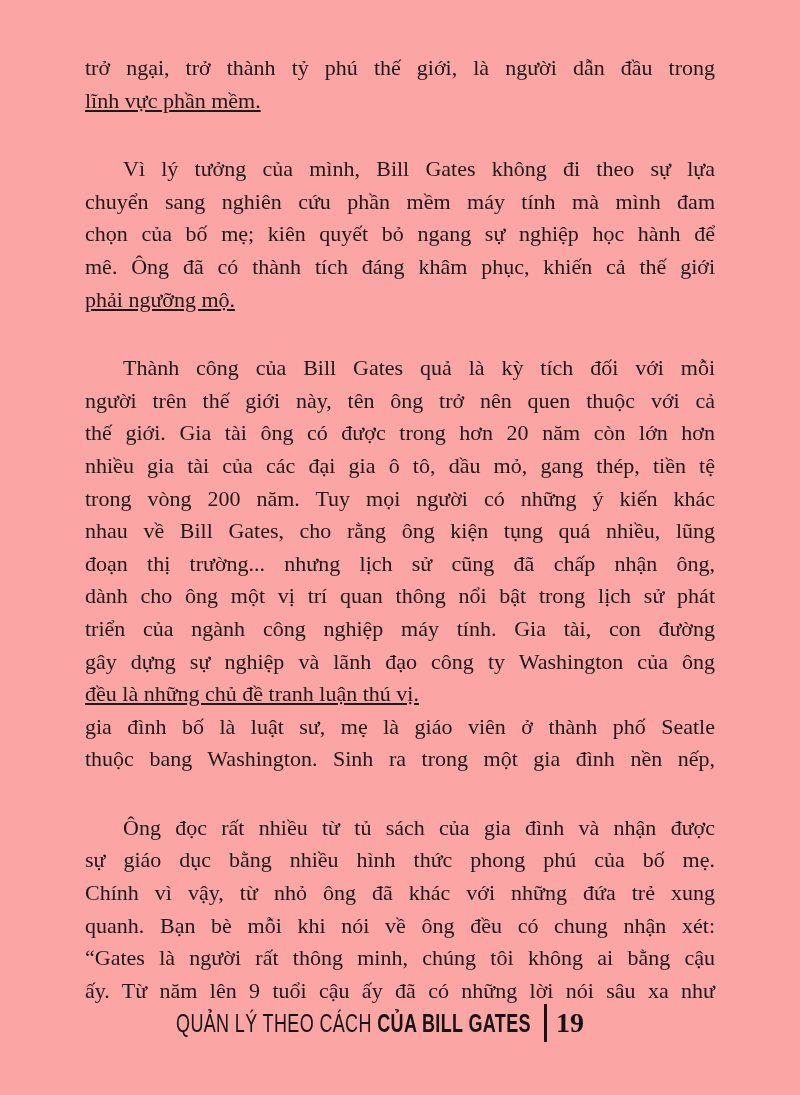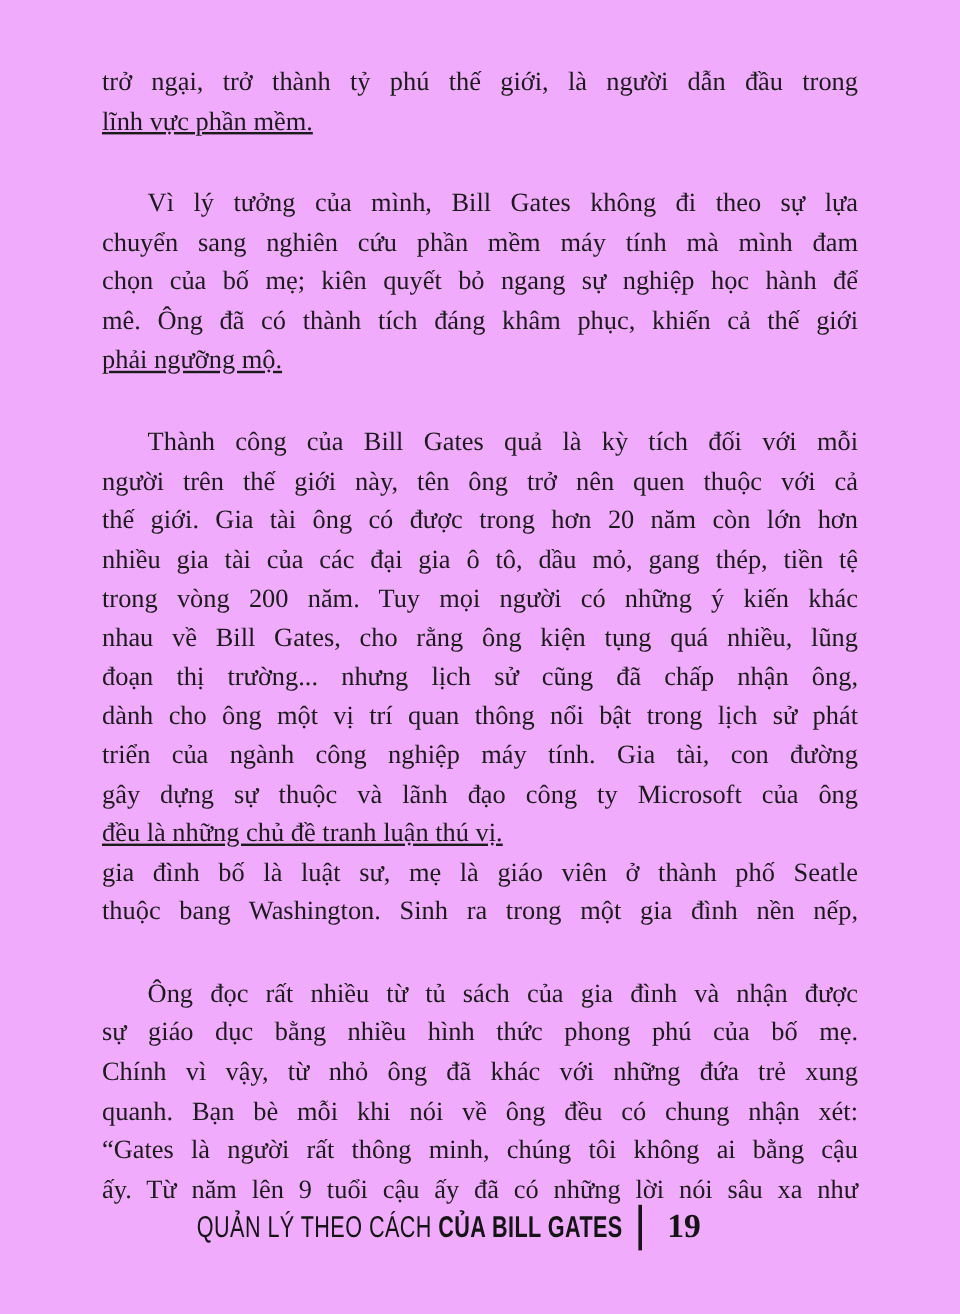--- a/index.html
+++ b/index.html
@@ -4,21 +4,21 @@
 <style>
   html, body {
     margin: 0;
     padding: 0;
     background: #ffffff;
   }
   .page {
     position: relative;
     width: 800px;
     height: 1095px;
-    background: #f0abfc;
+    background: #fca5a5;
     overflow: hidden;
     font-family: "Liberation Serif", "DejaVu Serif", serif;
     color: #1b1b1b;
   }
   .body-text {
     position: absolute;
     left: 85px;
     top: 52px;
     width: 630px;
     font-size: 22px;
@@ -71,21 +71,20 @@
     flex: 0 0 auto;
   }
   .page-num {
     font-family: "Liberation Serif", "DejaVu Serif", serif;
     font-weight: 700;
     font-size: 28px;
     color: #141414;
     width: 46px;
     text-align: center;
     flex: 0 0 auto;
-    margin-left: 12px;
   }
 </style>
 </head>
 <body>
 
 <div class="page">
 
   <div class="body-text">
 
     <div class="para">
@@ -104,21 +103,21 @@
     <div class="para">
       <div class="line indent">Thành công của Bill Gates quả là kỳ tích đối với mỗi</div>
       <div class="line">người trên thế giới này, tên ông trở nên quen thuộc với cả</div>
       <div class="line">thế giới. Gia tài ông có được trong hơn 20 năm còn lớn hơn</div>
       <div class="line">nhiều gia tài của các đại gia ô tô, dầu mỏ, gang thép, tiền tệ</div>
       <div class="line">trong vòng 200 năm. Tuy mọi người có những ý kiến khác</div>
       <div class="line">nhau về Bill Gates, cho rằng ông kiện tụng quá nhiều, lũng</div>
       <div class="line">đoạn thị trường... nhưng lịch sử cũng đã chấp nhận ông,</div>
       <div class="line">dành cho ông một vị trí quan thông nổi bật trong lịch sử phát</div>
       <div class="line">triển của ngành công nghiệp máy tính. Gia tài, con đường</div>
-      <div class="line">gây dựng sự thuộc và lãnh đạo công ty Microsoft của ông</div>
+      <div class="line">gây dựng sự nghiệp và lãnh đạo công ty Washington của ông</div>
       <div class="line last">đều là những chủ đề tranh luận thú vị.</div>
     </div>
 
     <div class="para">
       <div class="line">gia đình bố là luật sư, mẹ là giáo viên ở thành phố Seatle</div>
       <div class="line">thuộc bang Washington. Sinh ra trong một gia đình nền nếp,</div>
     </div>
 
     <div class="para">
       <div class="line indent">Ông đọc rất nhiều từ tủ sách của gia đình và nhận được</div>

